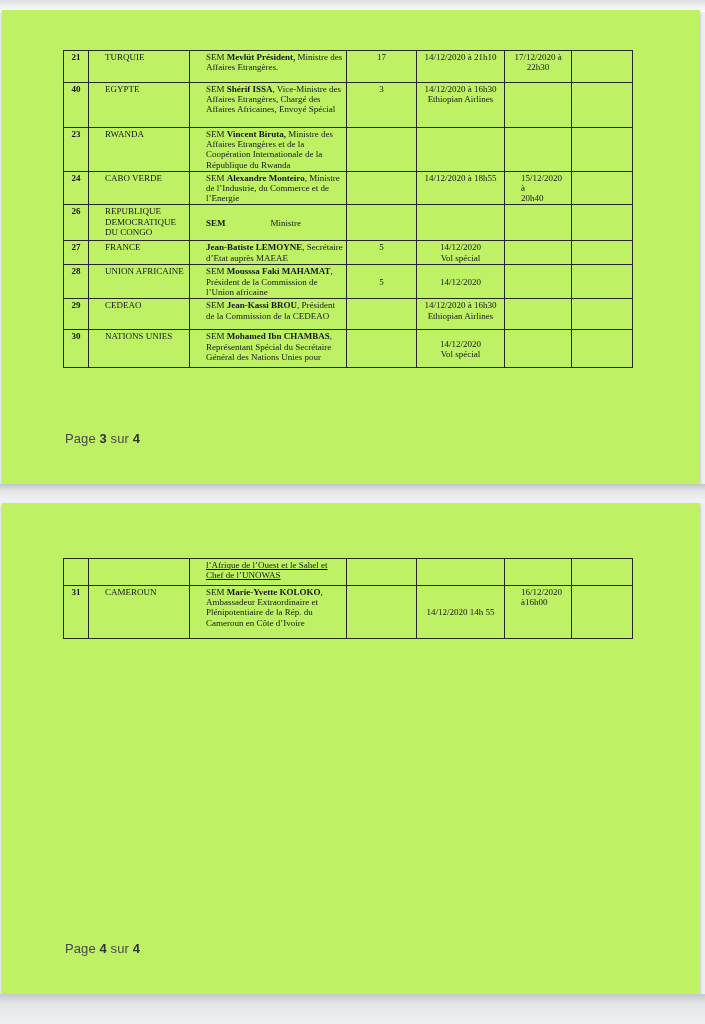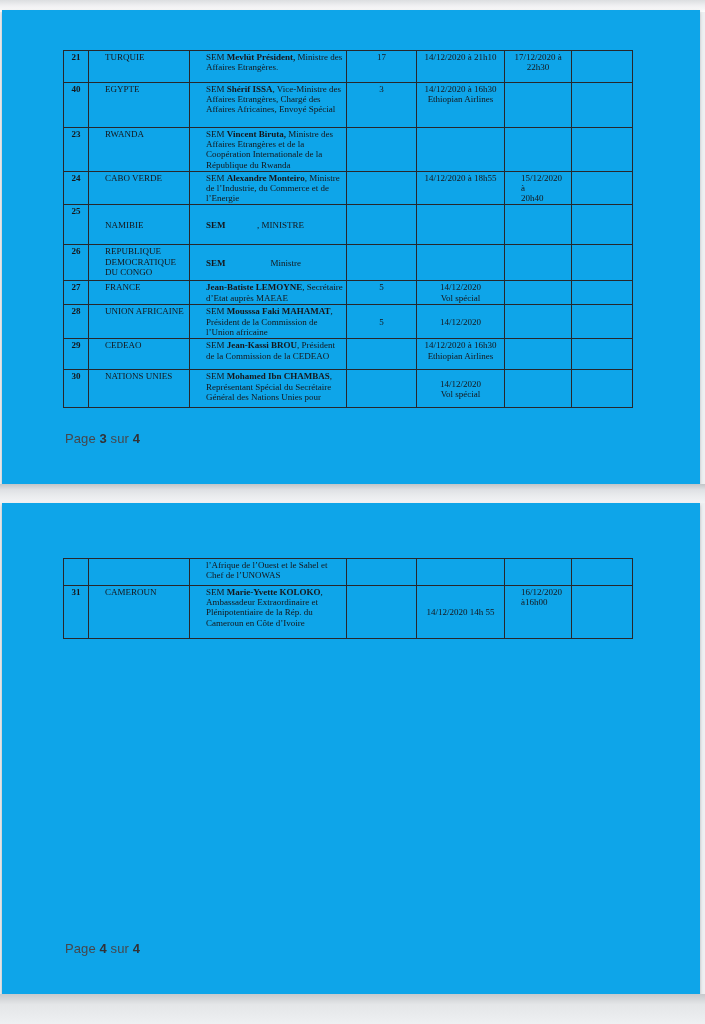--- a/index.html
+++ b/index.html
@@ -9,21 +9,21 @@
     position: relative;
     overflow: hidden;
     font-family: "Liberation Serif", serif;
   }
   .top-edge {
     position: absolute; top: 0; left: 0; right: 0; height: 12px;
     background: linear-gradient(180deg, #dcdee0 0%, #efeff1 45%, #fdfdfd 100%);
   }
   .sheet {
     position: absolute; left: 2px; right: 5px;
-    background: #0ea5e9;
+    background: #bef264;
   }
   #sheet1 {
     top: 10px; height: 474px;
     box-shadow: 0 2px 3px rgba(110,114,120,.45);
   }
   .page-gap {
     position: absolute; top: 484px; left: 0; right: 0; height: 19px;
     background: linear-gradient(180deg, #c2c5c8 0%, #dfe1e4 30%, #e9ebed 60%, #f3f4f6 100%);
   }
   #sheet2 {
@@ -164,35 +164,20 @@
             <td class="al-c"></td>
             <td class="al-c">
               <div class="line"><span>14/12/2020 à 18h55</span></div>
             </td>
             <td class="al-l">
               <div class="line"><span>15/12/2020 à</span></div>
               <div class="line"><span>20h40</span></div>
             </td>
             <td class="al-c"></td>
           </tr>
-          <tr style="height: 40px;">
-            <td class="al-c num-col">
-              <div class="line"><span>25</span></div>
-            </td>
-            <td class="al-l va-m">
-              <div class="line"><span>NAMIBIE</span></div>
-            </td>
-            <td class="al-l va-m">
-              <div class="line"><span class="b">SEM</span><span>              , MINISTRE</span></div>
-            </td>
-            <td class="al-c"></td>
-            <td class="al-c"></td>
-            <td class="al-c"></td>
-            <td class="al-c"></td>
-          </tr>
           <tr style="height: 36px;">
             <td class="al-c num-col">
               <div class="line"><span>26</span></div>
             </td>
             <td class="al-l">
               <div class="line"><span>REPUBLIQUE</span></div>
               <div class="line"><span>DEMOCRATIQUE</span></div>
               <div class="line"><span>DU CONGO</span></div>
             </td>
             <td class="al-l va-m">
@@ -298,21 +283,21 @@
         <colgroup>
           <col style="width: 25px;">
           <col style="width: 101px;">
           <col style="width: 157px;">
           <col style="width: 70px;">
           <col style="width: 88px;">
           <col style="width: 67px;">
           <col style="width: 61px;">
         </colgroup>
         <tbody>
-          <tr style="height: 27px;">
+          <tr style="height: 27px; text-decoration: underline;">
             <td class="al-c num-col"></td>
             <td class="al-l"></td>
             <td class="al-l">
               <div class="line"><span>l’Afrique de l’Ouest et le Sahel et</span></div>
               <div class="line"><span>Chef de l’UNOWAS</span></div>
             </td>
             <td class="al-c"></td>
             <td class="al-c"></td>
             <td class="al-c"></td>
             <td class="al-c"></td>

